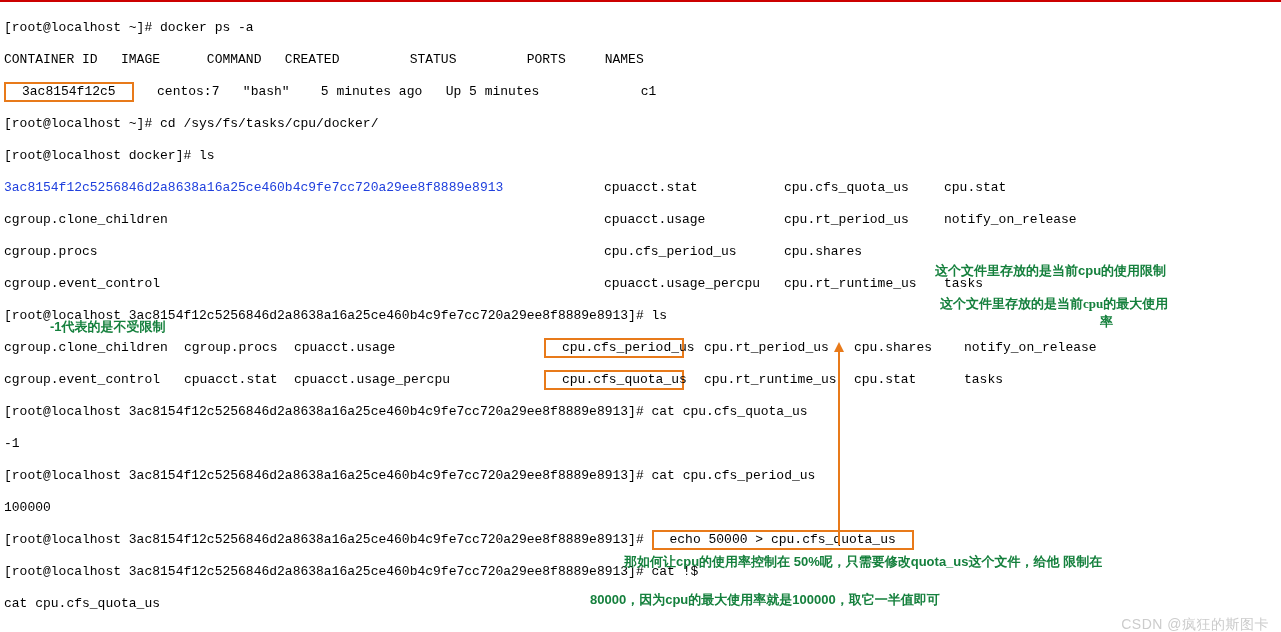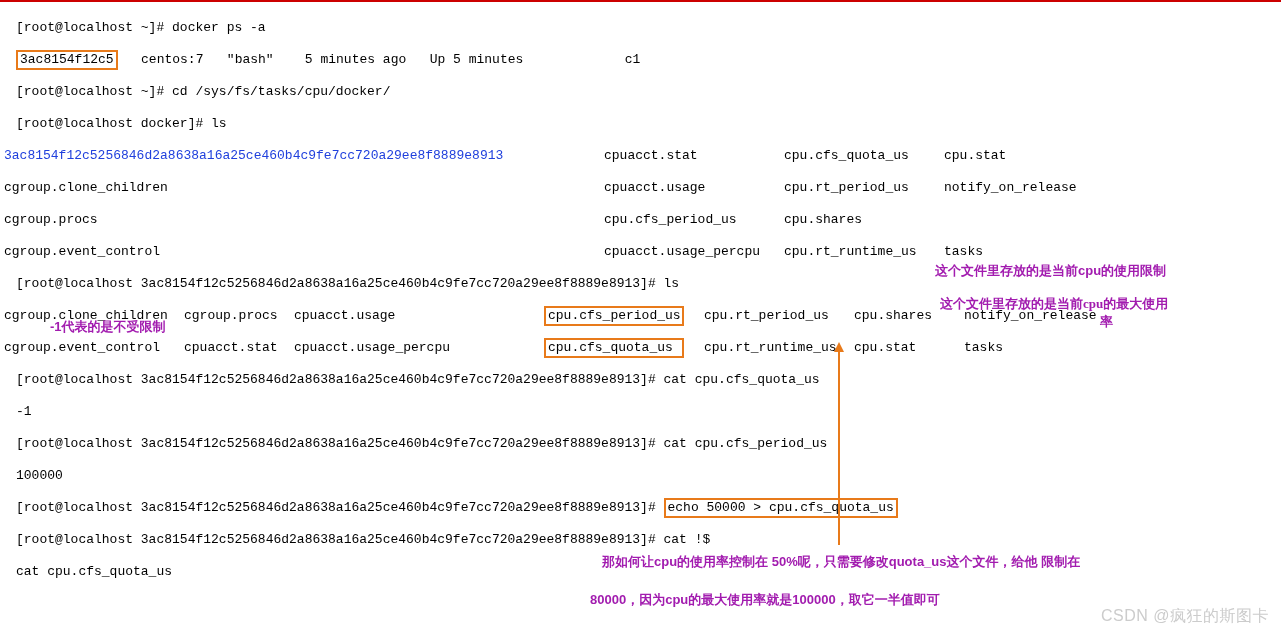--- a/index.html
+++ b/index.html
@@ -12,63 +12,64 @@
     width: 1281px;
     height: 632px;
     position: relative;
     border-top: 2px solid #cc0000;
     overflow: hidden;
   }
   .terminal {
     padding: 2px 4px;
     white-space: pre;
   }
-  .line { white-space: pre; margin-left: 12px; }
+  .line { white-space: pre; }
   .blue { color: #2040dd; }
   .box-orange {
     border: 2px solid #e87a1a;
     display: inline-block;
-    padding: 0 2px;
+    padding: 0 16px;
     margin: -2px 0;
   }
   .annotation {
-    color: #a21caf;
+    color: #15803d;
     font-family: "Microsoft YaHei", Arial, sans-serif;
     font-size: 13px;
     font-weight: bold;
     position: absolute;
   }
   .arrow-line {
     position: absolute;
     background: #e87a1a;
   }
   .arrow-head {
     position: absolute;
     width: 0; height: 0;
     border-left: 5px solid transparent;
     border-right: 5px solid transparent;
     border-bottom: 10px solid #e87a1a;
   }
   .watermark {
     position: absolute;
     right: 12px;
-    bottom: 8px;
+    bottom: 0;
     color: #ccc;
     font-family: Arial, sans-serif;
-    font-size: 16px;
+    font-size: 14px;
     letter-spacing: 0.5px;
   }
   .ls-row { display: block; }
   .col { display: inline-block; }
 </style>
 </head>
 <body>
 
 <div class="terminal">
 <div class="line"><span>[root@localhost ~]# </span><span>docker ps -a</span></div>
+<div class="line">CONTAINER ID   IMAGE      COMMAND   CREATED         STATUS         PORTS     NAMES</div>
 <div class="line"><span class="box-orange">3ac8154f12c5</span><span>   centos:7   "bash"    5 minutes ago   Up 5 minutes             c1</span></div>
 <div class="line"><span>[root@localhost ~]# </span><span>cd /sys/fs/tasks/cpu/docker/</span></div>
 <div class="line"><span>[root@localhost docker]# </span><span>ls</span></div>
 <div class="ls-row"><span class="col blue" style="width:600px">3ac8154f12c5256846d2a8638a16a25ce460b4c9fe7cc720a29ee8f8889e8913</span><span class="col" style="width:180px">cpuacct.stat</span><span class="col" style="width:160px">cpu.cfs_quota_us</span><span class="col">cpu.stat</span></div>
 <div class="ls-row"><span class="col" style="width:600px">cgroup.clone_children</span><span class="col" style="width:180px">cpuacct.usage</span><span class="col" style="width:160px">cpu.rt_period_us</span><span class="col">notify_on_release</span></div>
 <div class="ls-row"><span class="col" style="width:600px">cgroup.procs</span><span class="col" style="width:180px">cpu.cfs_period_us</span><span class="col">cpu.shares</span></div>
 <div class="ls-row"><span class="col" style="width:600px">cgroup.event_control</span><span class="col" style="width:180px">cpuacct.usage_percpu</span><span class="col" style="width:160px">cpu.rt_runtime_us</span><span class="col">tasks</span></div>
 <div class="line"><span>[root@localhost 3ac8154f12c5256846d2a8638a16a25ce460b4c9fe7cc720a29ee8f8889e8913]# </span><span>ls</span></div>
 <div class="ls-row"><span class="col" style="width:180px">cgroup.clone_children</span><span class="col" style="width:110px">cgroup.procs</span><span class="col" style="width:180px">cpuacct.usage</span><span class="col" style="width:70px"></span><span class="box-orange col" style="width:140px">cpu.cfs_period_us</span><span class="col" style="width:20px"></span><span class="col" style="width:150px">cpu.rt_period_us</span><span class="col" style="width:110px">cpu.shares</span><span class="col">notify_on_release</span></div>
 <div class="ls-row"><span class="col" style="width:180px">cgroup.event_control</span><span class="col" style="width:110px">cpuacct.stat</span><span class="col" style="width:180px">cpuacct.usage_percpu</span><span class="col" style="width:70px"></span><span class="box-orange col" style="width:140px">cpu.cfs_quota_us</span><span class="col" style="width:20px"></span><span class="col" style="width:150px">cpu.rt_runtime_us</span><span class="col" style="width:110px">cpu.stat</span><span class="col">tasks</span></div>
@@ -80,19 +81,19 @@
 <div class="line"><span>[root@localhost 3ac8154f12c5256846d2a8638a16a25ce460b4c9fe7cc720a29ee8f8889e8913]# </span><span>cat !$</span></div>
 <div class="line">cat cpu.cfs_quota_us</div>
 
 
 </div>
 
 <div class="annotation" style="left:50px; top:277px;margin-top:40px;">-1代表的是不受限制</div>
 <div class="annotation" style="left:935px; top:261px;">这个文件里存放的是当前cpu的使用限制</div>
 <div class="annotation" style="left:940px; top:294px;font-family:Liberation Serif, serif;">这个文件里存放的是当前cpu的最大使用</div>
 <div class="annotation" style="left:1100px; top:312px;">率</div>
-<div class="annotation" style="left:602px; top:552px;">那如何让cpu的使用率控制在 50%呢，只需要修改quota_us这个文件，给他  限制在</div>
+<div class="annotation" style="left:624px; top:552px;">那如何让cpu的使用率控制在 50%呢，只需要修改quota_us这个文件，给他  限制在</div>
 <div class="annotation" style="left:590px; top:590px;">80000，因为cpu的最大使用率就是100000，取它一半值即可</div>
 
 <div class="arrow-line" style="left:838px; top:348px; width:2px; height:195px;"></div>
 <div class="arrow-head" style="left:834px; top:340px;"></div>
 
 <div class="watermark">CSDN @疯狂的斯图卡</div>
 
 </body></html>

